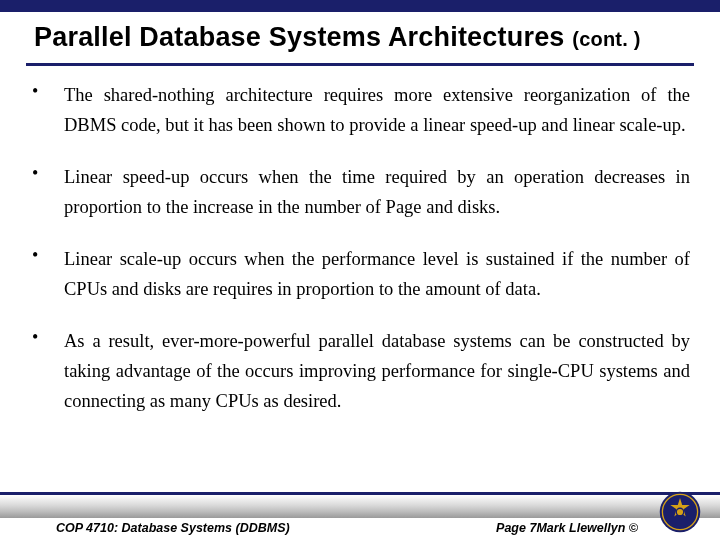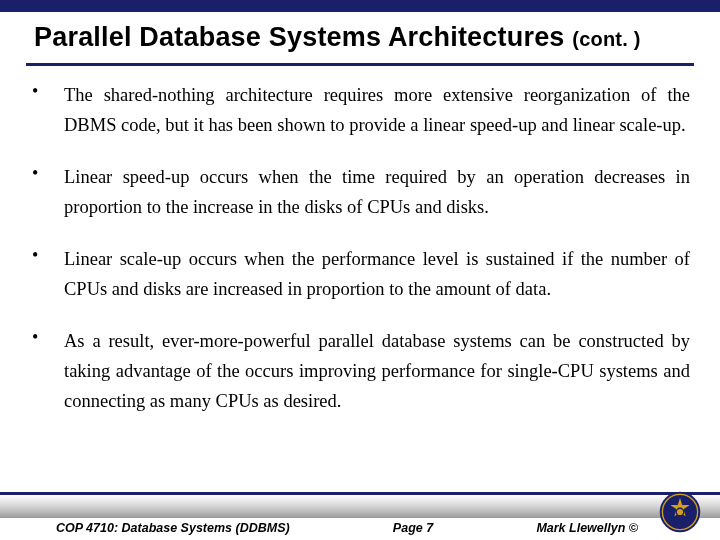--- a/index.html
+++ b/index.html
@@ -81,21 +81,21 @@
     display: flex;
     align-items: center;
     font-family: Arial, Helvetica, sans-serif;
     font-weight: bold;
     font-style: italic;
     font-size: 12.5px;
     color: #000;
     padding: 0 72px 0 56px;
   }
   .footer-left { flex: 0 0 auto; }
-  .footer-mid { flex: 1; text-align: center; font-style: italic; }
+  .footer-mid { flex: 1; text-align: right; font-style: italic; }
   .footer-right { flex: 0 0 auto; text-align: right; padding-right: 10px; }
 </style>
 </head>
 <body>
 
 <div class="topbar"></div>
 
 <div class="title-wrap">
   <h1 class="title">
     <span>Parallel Database Systems Architectures</span>
@@ -104,25 +104,25 @@
 </div>
 <div class="title-underline"></div>
 
 <div class="content">
   <div class="bullet-row">
     <div class="bullet-mark">•</div>
     <div class="bullet-text">The shared-nothing architecture requires more extensive reorganization of the DBMS code, but it has been shown to provide a linear speed-up and linear scale-up.</div>
   </div>
   <div class="bullet-row">
     <div class="bullet-mark">•</div>
-    <div class="bullet-text">Linear speed-up occurs when the time required by an operation decreases in proportion to the increase in the disks of CPUs and disks.</div>
+    <div class="bullet-text">Linear speed-up occurs when the time required by an operation decreases in proportion to the increase in the number of Page and disks.</div>
   </div>
   <div class="bullet-row">
     <div class="bullet-mark">•</div>
-    <div class="bullet-text">Linear scale-up occurs when the performance level is sustained if the number of CPUs and disks are increased in proportion to the amount of data.</div>
+    <div class="bullet-text">Linear scale-up occurs when the performance level is sustained if the number of CPUs and disks are requires in proportion to the amount of data.</div>
   </div>
   <div class="bullet-row">
     <div class="bullet-mark">•</div>
     <div class="bullet-text">As a result, ever-more-powerful parallel database systems can be constructed by taking advantage of the occurs improving performance for single-CPU systems and connecting as many CPUs as desired.</div>
   </div>
 </div>
 
 <div class="footer-band">
   <div class="footer-grad"></div>
   <svg class="footer-logo" viewBox="0 0 100 100">

